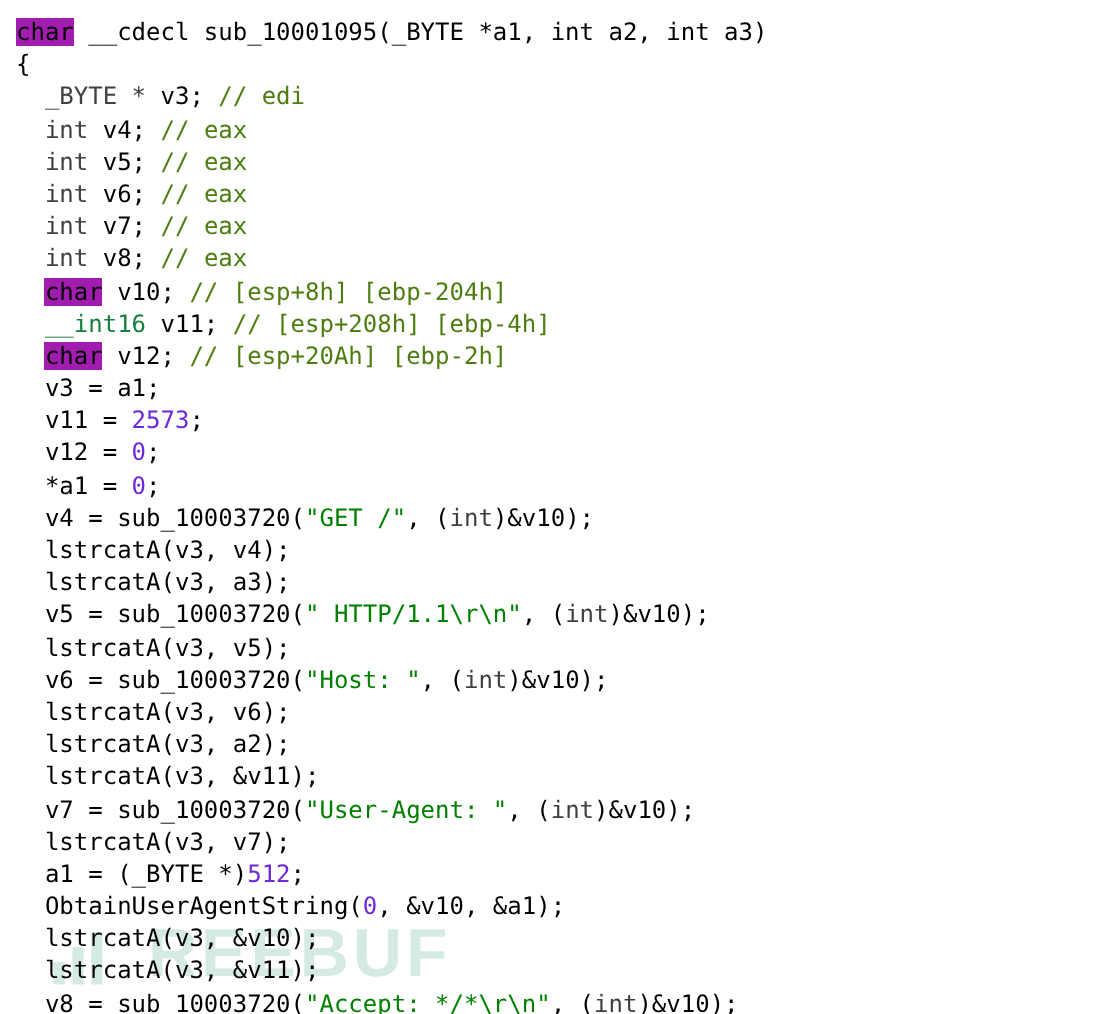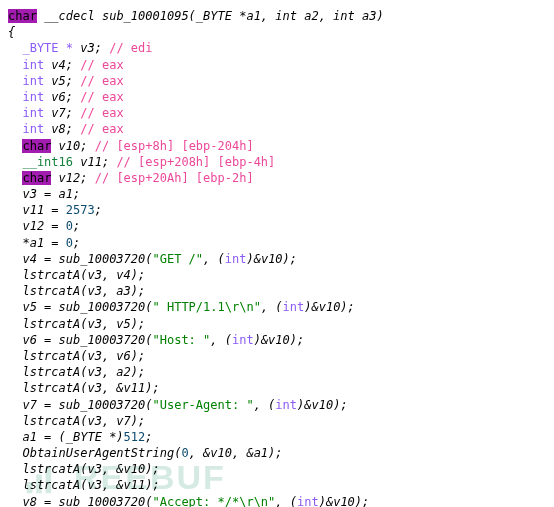--- a/index.html
+++ b/index.html
@@ -11,26 +11,26 @@
     line-height: 1.35;
     color: #000000;
     width: 554px;
     height: 507px;
     box-sizing: border-box;
     position: relative;
     overflow: hidden;
   }
   .line { white-space: pre; }
   .hl { background-color: #a21caf; }
-  .kw-blue { color: #8b5cf6; }
+  .kw-blue { color: #404040; }
   .kw-teal { color: #15803d; }
-  .num-green { color: #0c4a6e; }
+  .num-green { color: #6d28d9; }
   .str-green { color: #008000; }
-  .comment { color: #ec4899; }
-  .text { color: #000000; font-style: italic; }
+  .comment { color: #4d7c0f; }
+  .text { color: #000000; }
   .watermark {
     position: absolute;
     left: 24px;
     bottom: 6px;
     font-family: Liberation Sans, sans-serif;
     font-size: 34px;
     font-weight: 800;
     color: #cfe7e0;
     letter-spacing: 2px;
     display: flex;

